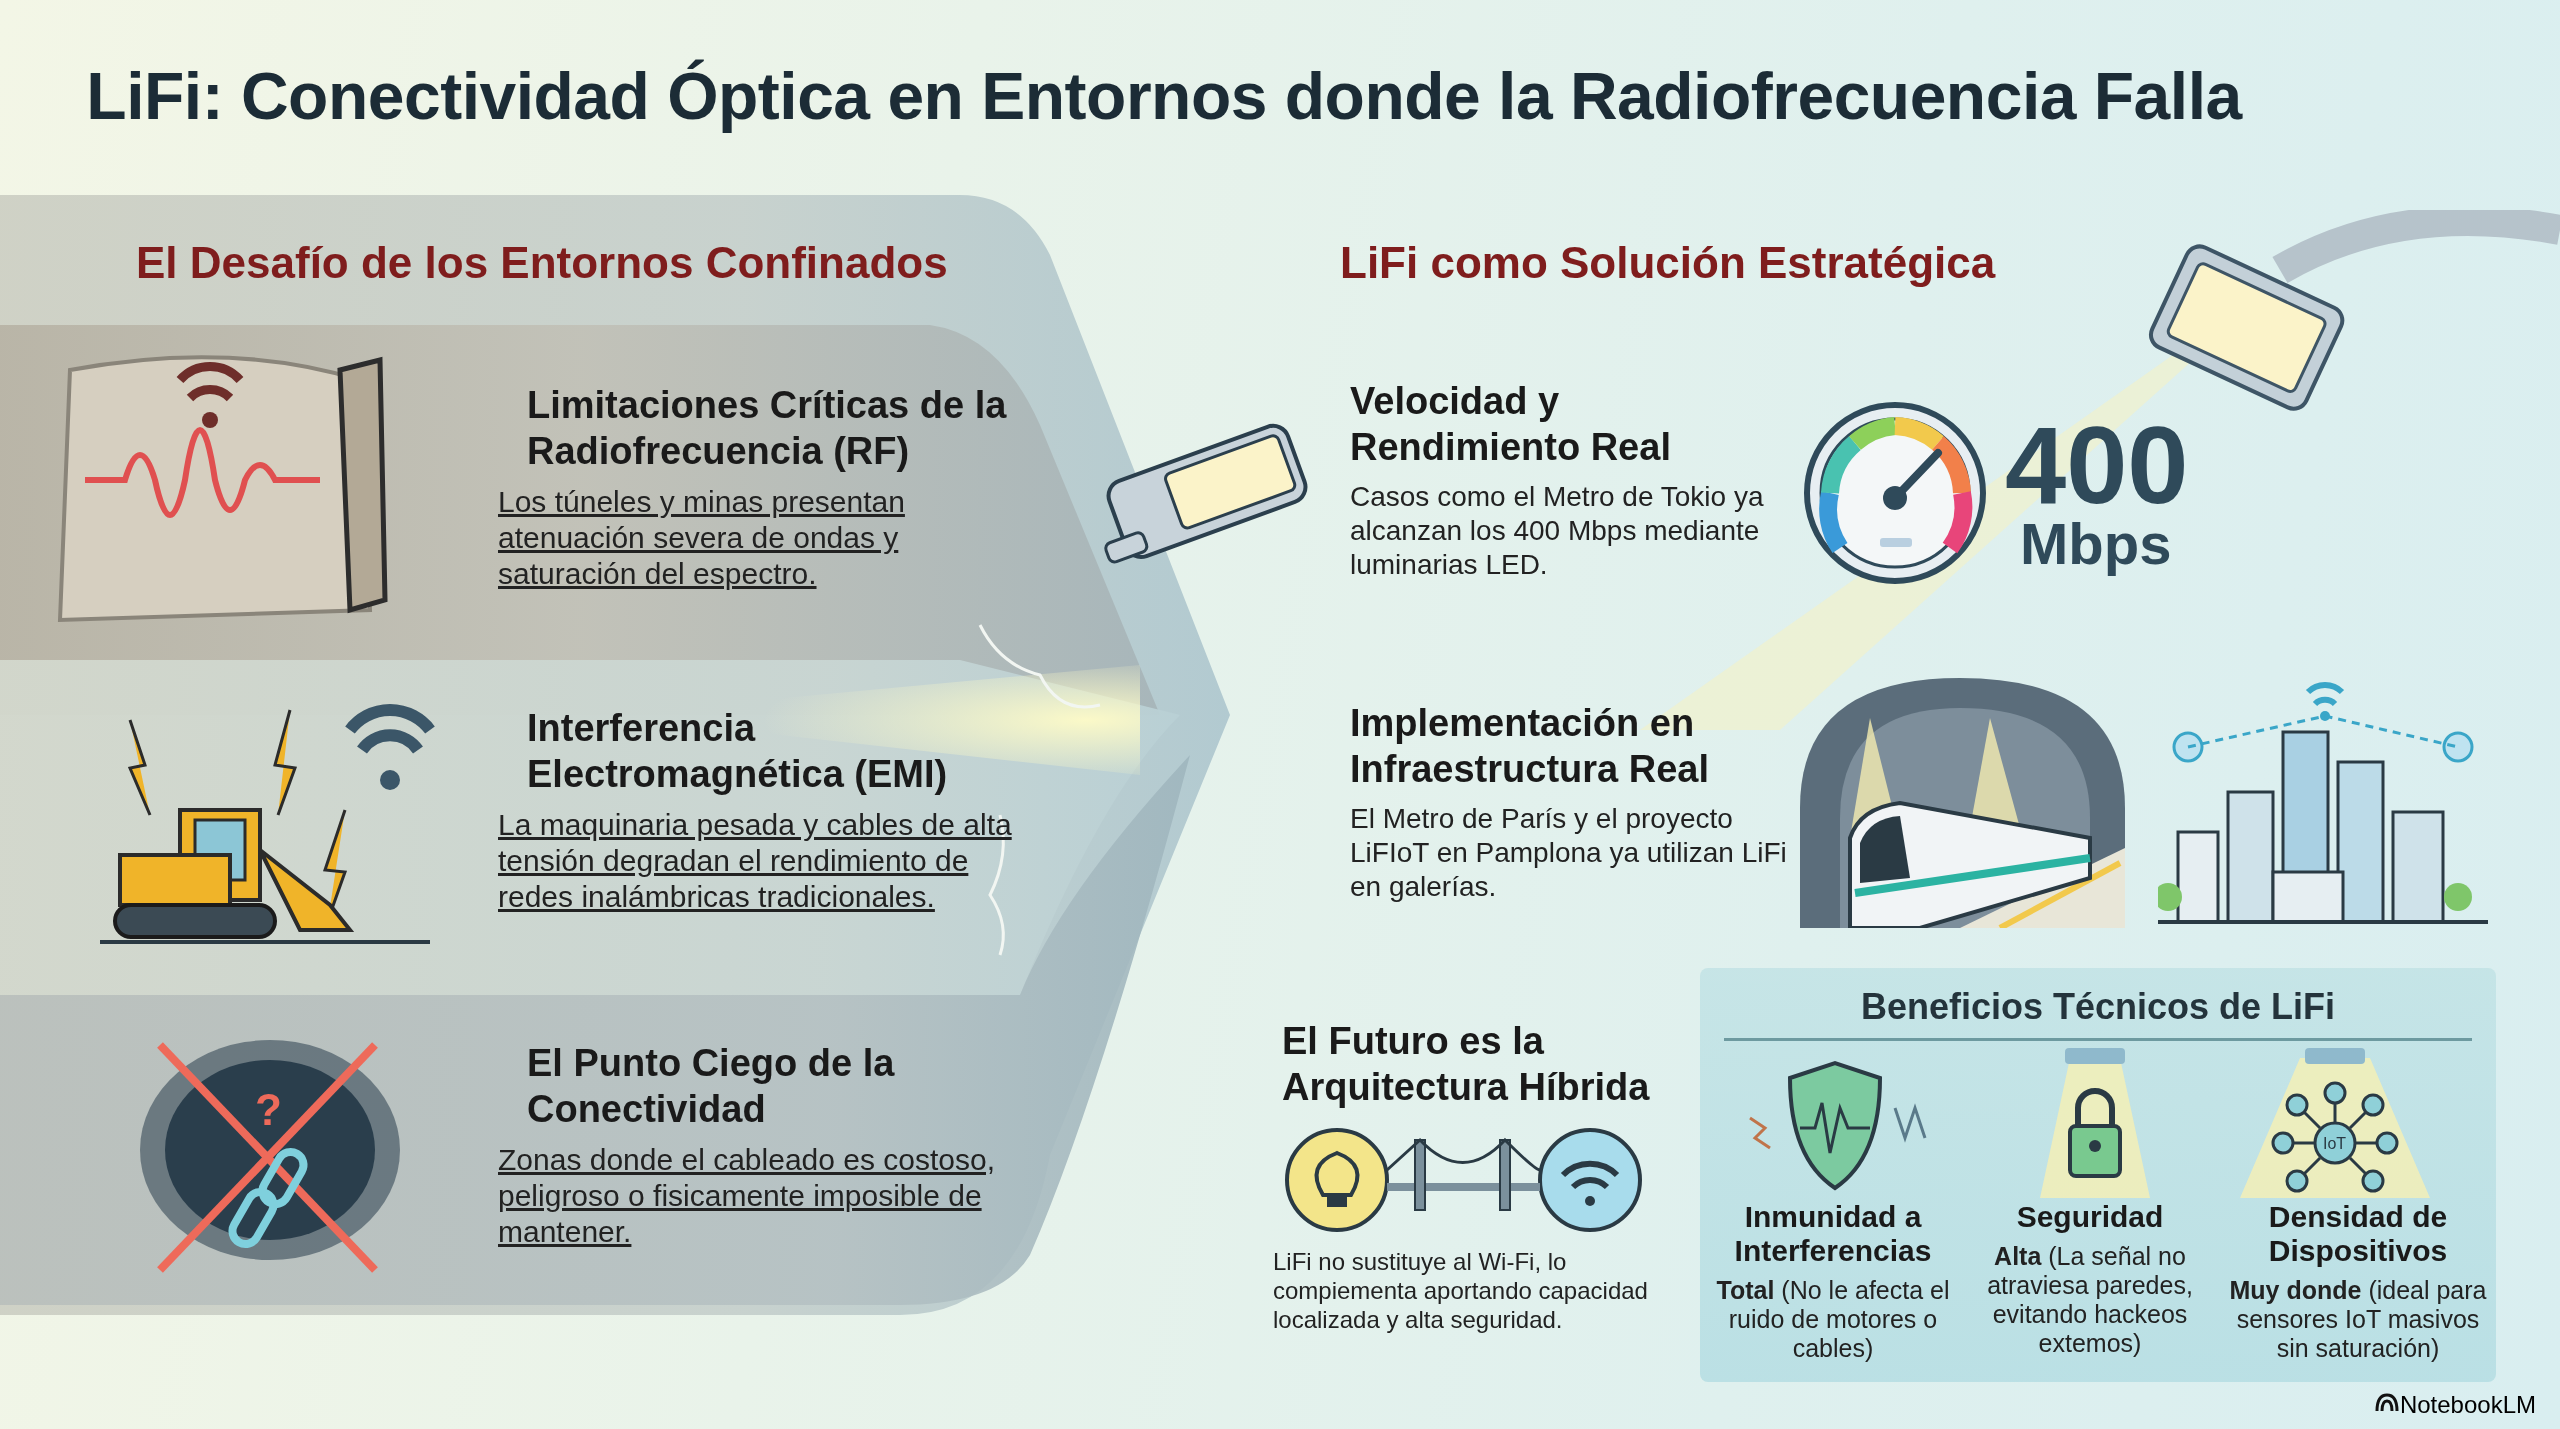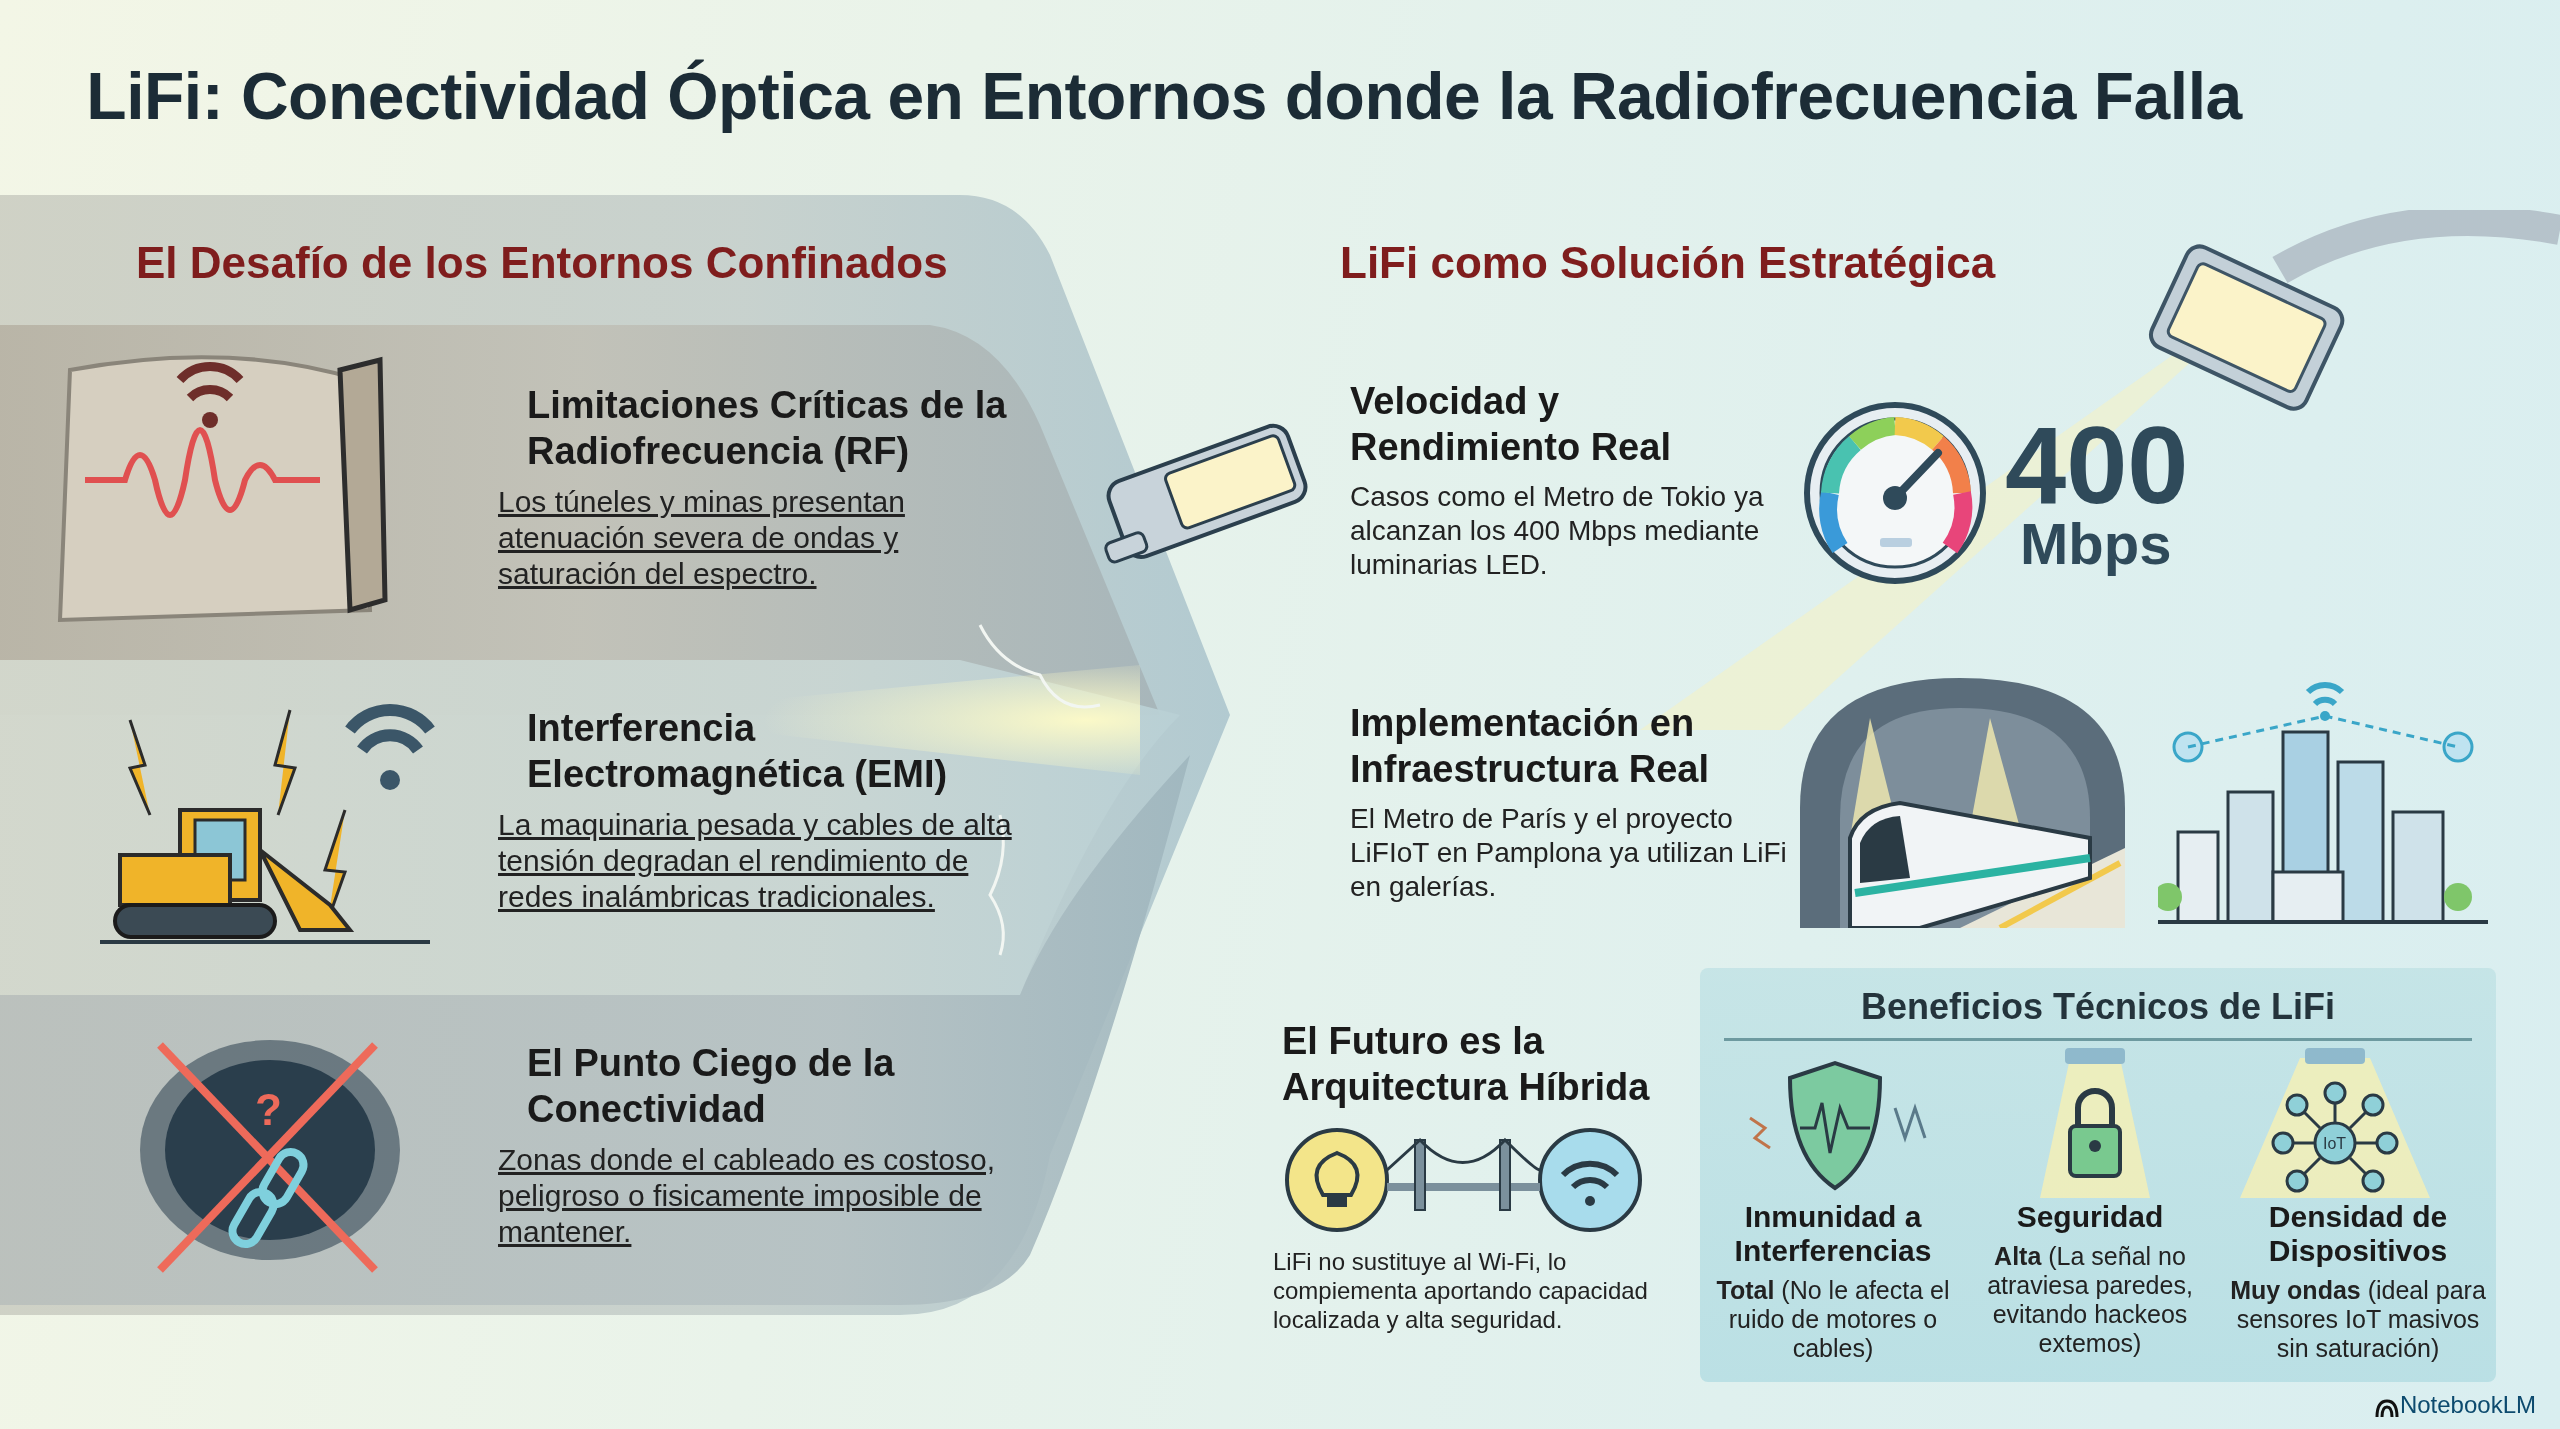--- a/index.html
+++ b/index.html
@@ -17,21 +17,21 @@
   .rt-title{font-size:38px;font-weight:700;line-height:46px;color:#1a1a1a;}
   .rt-desc{font-size:28px;line-height:34px;color:#222;margin-top:10px;}
   .benefits{left:1700px;top:968px;width:796px;height:414px;border-radius:8px;
     background:linear-gradient(180deg,rgba(190,225,228,0.75),rgba(178,220,226,0.8));}
   .benefits-title{position:absolute;left:0;top:18px;width:100%;text-align:center;font-size:36px;font-weight:700;color:#24343c;}
   .benefits-rule{position:absolute;left:24px;right:24px;top:70px;height:3px;background:#6d9aa0;}
   .ben{position:absolute;top:232px;width:250px;text-align:center;}
   .ben-title{font-size:30px;font-weight:700;line-height:34px;color:#1a1a1a;}
   .ben-desc{font-size:25px;line-height:29px;color:#222;margin-top:8px;}
   .ben-desc b{font-weight:700;}
-  .footer{right:24px;bottom:10px;font-size:24px;color:#0c4a6e;display:flex;align-items:flex-end;}
+  .footer{right:24px;bottom:10px;font-size:24px;color:#000000;display:flex;align-items:flex-start;}
 </style>
 </head>
 <body>
 
 <div class="abs title">LiFi: Conectividad Óptica en Entornos donde la Radiofrecuencia Falla</div>
 
 <svg class="abs" style="left:0;top:195px" width="1320" height="1130">
   <defs>
     <linearGradient id="lp" x1="0" y1="0" x2="1" y2="0">
       <stop offset="0" stop-color="#c9cbc0"></stop>
@@ -264,21 +264,21 @@
   <div class="ben" style="left:8px">
     <div class="ben-title">Inmunidad a Interferencias</div>
     <div class="ben-desc"><b>Total</b> <span>(No le afecta el ruido de motores o cables)</span></div>
   </div>
   <div class="ben" style="left:265px">
     <div class="ben-title">Seguridad</div>
     <div class="ben-desc"><b>Alta</b> <span>(La señal no atraviesa paredes, evitando hackeos extemos)</span></div>
   </div>
   <div class="ben" style="left:528px;width:260px">
     <div class="ben-title">Densidad de Dispositivos</div>
-    <div class="ben-desc"><b>Muy ondas</b> <span>(ideal para sensores IoT masivos sin saturación)</span></div>
+    <div class="ben-desc"><b>Muy donde</b> <span>(ideal para sensores IoT masivos sin saturación)</span></div>
   </div>
 </div>
 
 <div class="abs footer">
   <svg width="26" height="22">
     <path d="M3 20 Q3 4 13 4 Q23 4 23 20" stroke="#111" stroke-width="3" fill="none"></path>
     <path d="M8 20 Q8 10 13 10 Q18 10 18 20" stroke="#111" stroke-width="3" fill="none"></path>
   </svg>
   <span>NotebookLM</span>
 </div>

